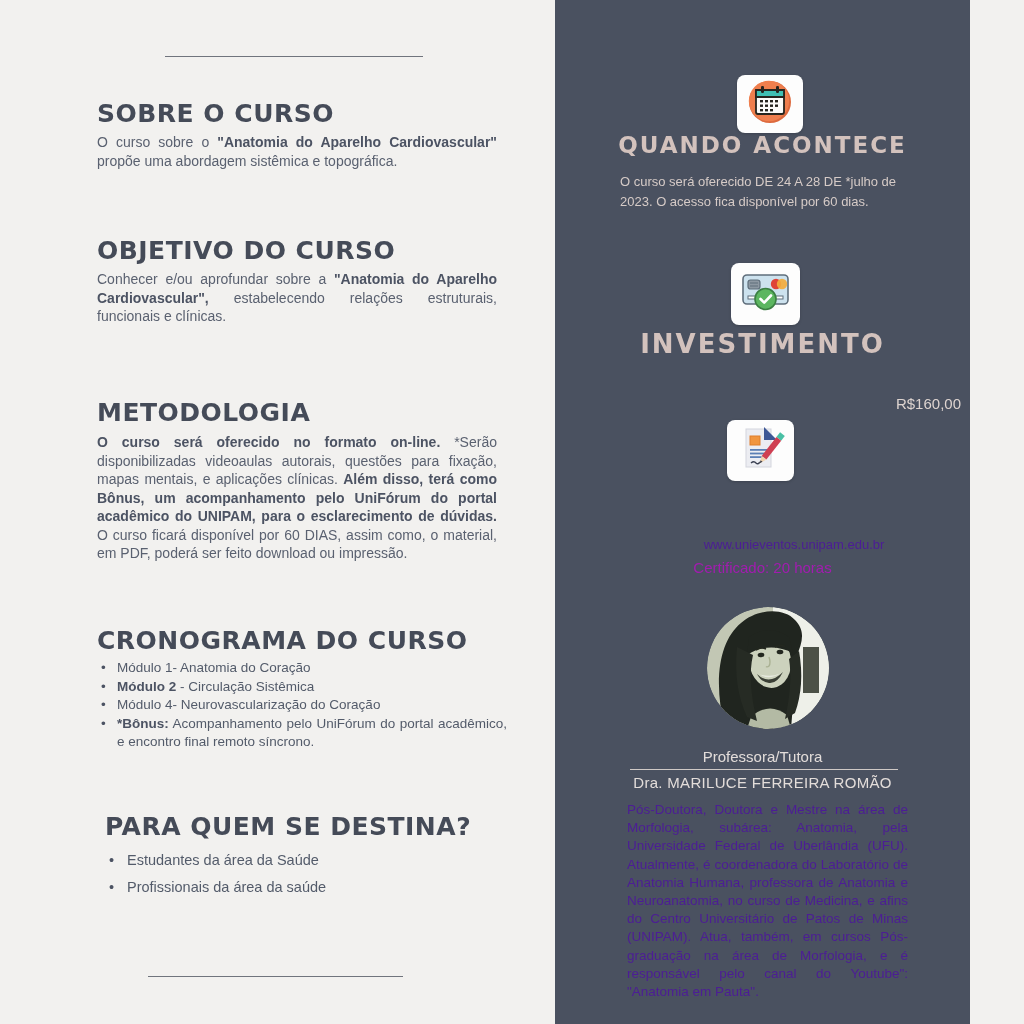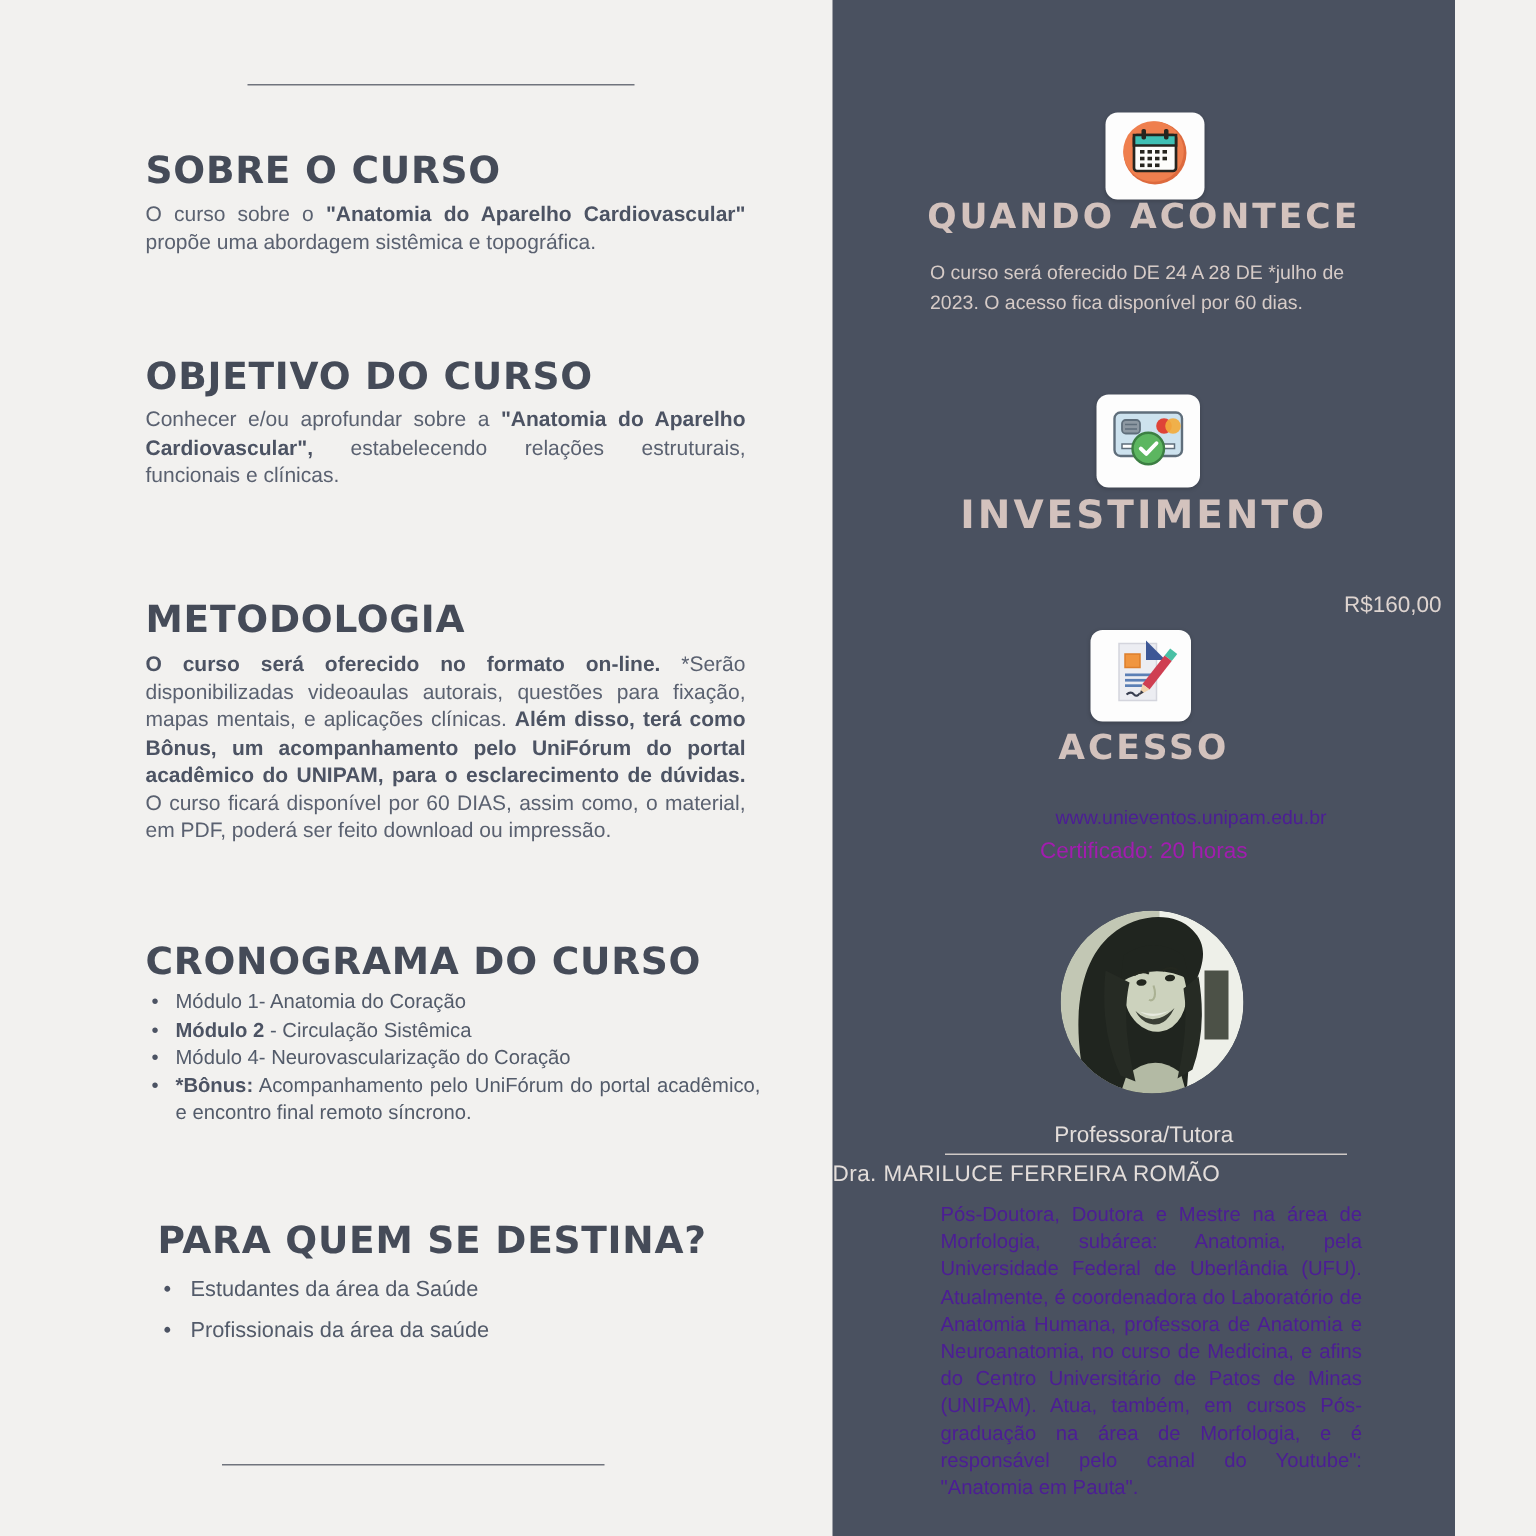--- a/index.html
+++ b/index.html
@@ -44,21 +44,21 @@
     font-family:"DejaVu Sans","Liberation Sans",sans-serif;
     font-weight:bold;letter-spacing:2px;white-space:nowrap;
   }
   .r-text{position:absolute;color:#d6cbc7;}
 
   .avatar{position:absolute;left:707px;top:607px;width:122px;height:122px;border-radius:50%;overflow:hidden;}
 
   .tutor-role{position:absolute;left:555px;width:415px;text-align:center;top:748px;
     color:#e3ddda;font-size:15px;}
   .tutor-rule{position:absolute;left:630px;top:769px;width:268px;height:1px;background:#cfc9c6;}
-  .tutor-name{position:absolute;left:555px;width:415px;top:774px;
+  .tutor-name{position:absolute;left:555px;width:415px;text-align:center;top:774px;
     color:#e3ddda;font-size:15px;letter-spacing:.3px;}
   .tutor-bio{position:absolute;left:627px;top:801px;width:281px;
     color:#4c1d95;font-size:13.5px;line-height:18.2px;text-align:justify;}
 </style>
 </head>
 <body>
 
 <div class="canvas">
 
   <div class="dark-panel"></div>
@@ -151,21 +151,20 @@
         <path d="M18 39 q3 -2.5 5 0 q2 2 4 -1" fill="none" stroke="#3a4052" stroke-width="1.4"></path>
         <g transform="rotate(38 38 24)">
           <rect x="35.5" y="6" width="6" height="6" fill="#49c0a5"></rect>
           <rect x="35.5" y="12" width="6" height="24" fill="#cf3f52"></rect>
           <polygon points="35.5,36 41.5,36 38.5,43" fill="#f2d3ad"></polygon>
           <polygon points="37.3,40 39.7,40 38.5,43" fill="#343a4a"></polygon>
         </g>
       </svg>
     </span>
   </div>
-  <div class="r-heading" style="top:486px;font-size:23px;">ACESSO</div>
   <div class="r-text" style="left:555px;width:478px;top:537px;font-size:13px;text-align:center;color:#4c1d95;">www.unieventos.unipam.edu.br</div>
   <div class="r-text" style="left:555px;width:415px;top:559px;font-size:15px;text-align:center;color:#a21caf;">Certificado: 20 horas</div>
 
   <div class="avatar">
     <span>
       <svg width="122" height="122" viewBox="0 0 122 122">
         <defs>
             <clipPath id="av">
               <circle cx="61" cy="61" r="61"></circle>
             </clipPath>

